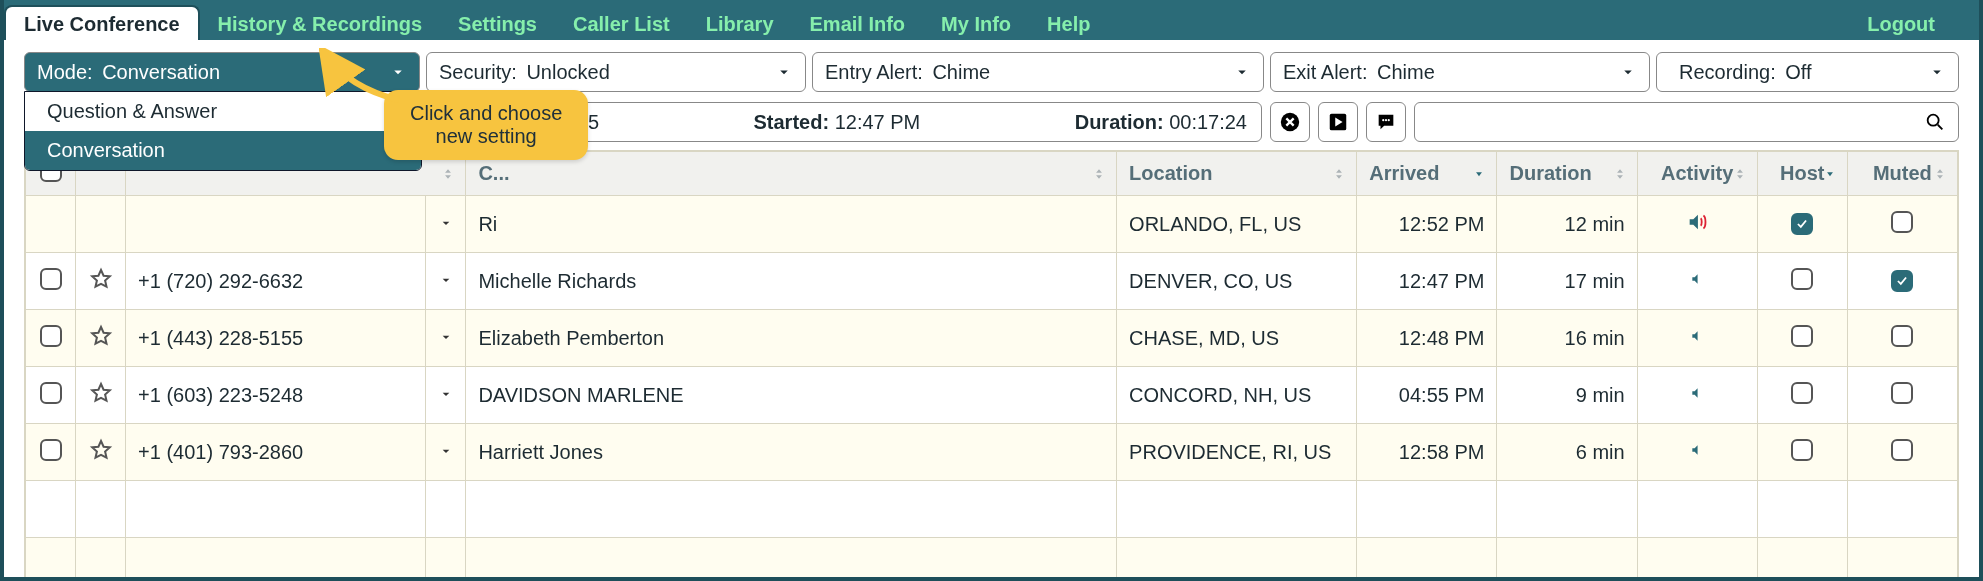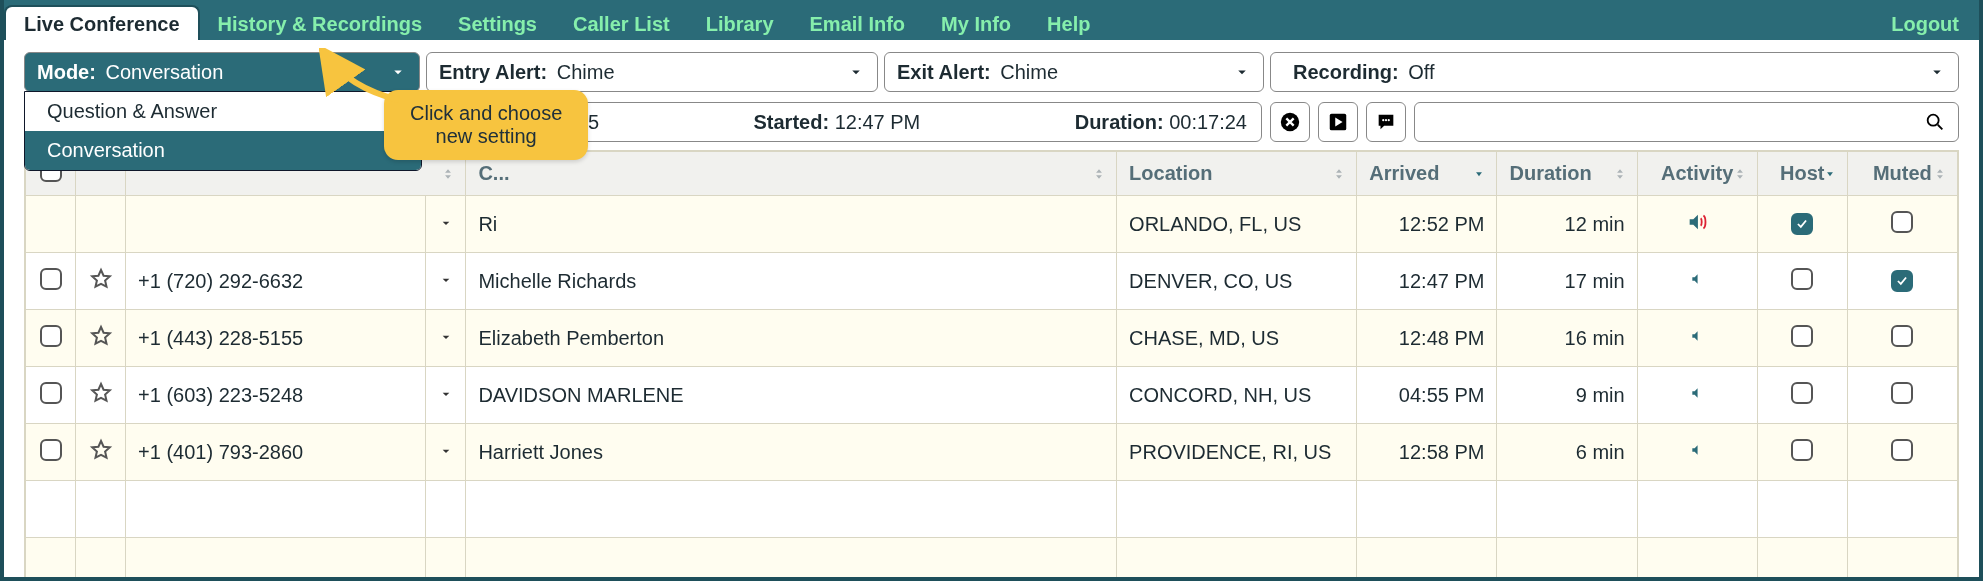--- a/index.html
+++ b/index.html
@@ -46,41 +46,41 @@
   .tab.active{
     background:#fff;
     color:var(--text);
     border-top-left-radius:8px;
     border-top-right-radius:8px;
     border:2px solid var(--teal-dark);
     border-bottom:none;
     margin:0;
   }
   .tab-spacer{flex:1;}
-  .tab.logout{padding-right:20px;}
+  .tab.logout{padding-right:44px;}
 
   
   .controls{
     display:flex;
     gap:6px;
     padding:12px 20px 4px;
     align-items:center;
   }
   .dropdown{
     display:flex;
     align-items:center;
     justify-content:space-between;
     border:1px solid #888;
     border-radius:6px;
     padding:5px 12px;
     height:40px;
     background:#fff;
     position:relative;
   }
-  .dropdown .label{font-weight:700;color:var(--text);text-align:right;}
+  .dropdown .label{font-weight:400;color:var(--text);text-align:right;}
   .dropdown .value{font-weight:400;margin-left:4px;}
   .chev{width:18px;height:18px;fill:var(--text);margin-left:10px;flex:none;}
   .mode{
     background:var(--teal);
     color:#fff;
     width:396px;
   }
   .mode .label,.mode .value{color:#fff;}
   .mode .chev{fill:#fff;}
   .sec{width:380px;}
@@ -244,20 +244,29 @@
         <svg class="chev" viewBox="0 0 24 24">
             <path d="M7 10l5 5 5-5z"></path>
           </svg>
 
         <div class="mode-menu">
           <div class="item">Question &amp; Answer</div>
           <div class="item sel">Conversation</div>
         </div>
       </div>
 
+      <div class="dropdown sec">
+        <span>
+          <span class="label">Security:</span>
+          <span class="value">Unlocked</span>
+        </span>
+        <svg class="chev" viewBox="0 0 24 24">
+            <path d="M7 10l5 5 5-5z"></path>
+          </svg>
+      </div>
 
       <div class="dropdown entry">
         <span>
           <span class="label">Entry Alert:</span>
           <span class="value">Chime</span>
         </span>
         <svg class="chev" viewBox="0 0 24 24">
             <path d="M7 10l5 5 5-5z"></path>
           </svg>
       </div>

